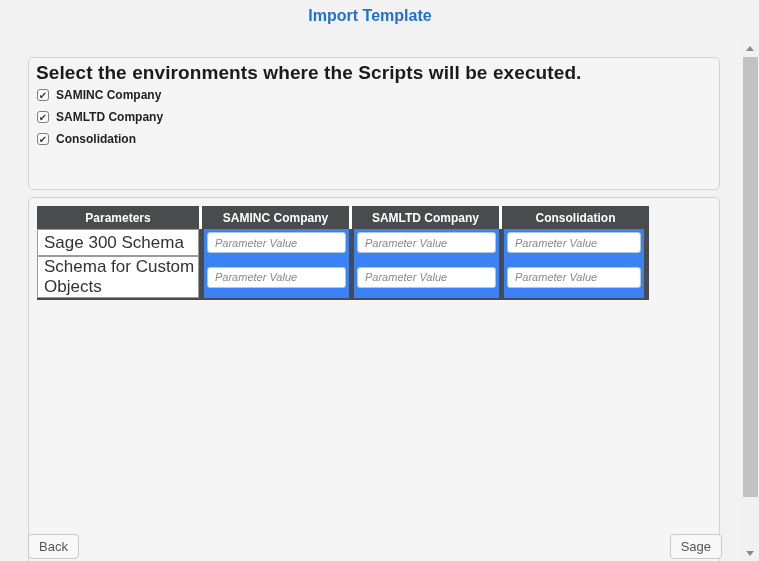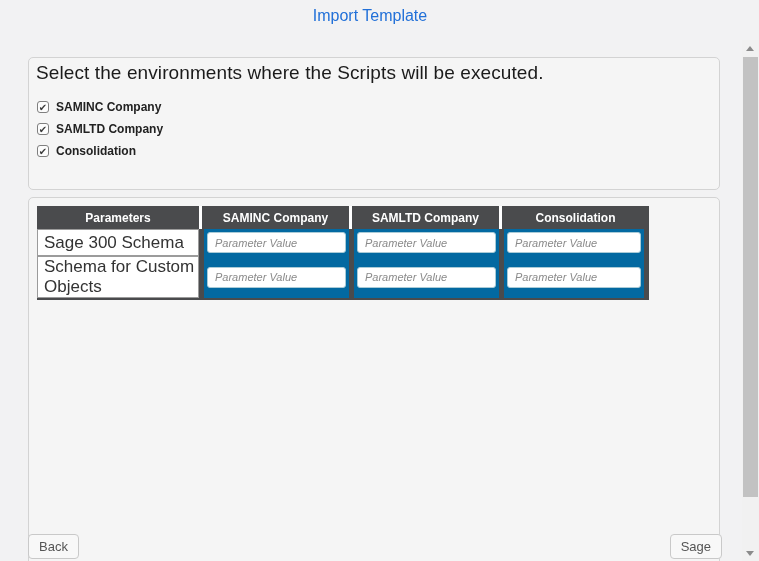--- a/index.html
+++ b/index.html
@@ -5,33 +5,33 @@
   html,body{margin:0;padding:0;}
   body{
     width:759px;height:561px;position:relative;overflow:hidden;
     background:#f2f2f3;
     font-family:"Liberation Sans", sans-serif;
     -webkit-font-smoothing:antialiased;
   }
   
   .page-title{
     position:absolute;top:7px;left:0;width:740px;
-    text-align:center;font-size:16px;font-weight:normal;color:#2170d8;
+    text-align:center;font-size:16px;font-weight:bold;color:#2170d8;
   }
   
   .panel{
     position:absolute;left:28px;width:692px;
     background:#f5f5f5;border:1px solid #d3d3d3;border-radius:5px;
     box-sizing:border-box;
   }
   .panel.env{top:57px;height:133px;}
   .panel.params{top:197px;height:375px;}
   
   .env-heading{
-    margin:4px 0 12px 7px;font-size:19px;font-weight:normal;color:#1b1b1b;
+    margin:4px 0 0 7px;font-size:19px;font-weight:bold;color:#1b1b1b;
     letter-spacing:0.1px;
   }
   .env-row{
     display:flex;align-items:center;height:22px;margin-left:8px;cursor:default;
   }
   .cb{
     width:12px;height:12px;box-sizing:border-box;
     border:1px solid #7f7f7f;border-radius:3px;background:#fcfcfc;
     font-size:10px;line-height:11px;text-align:center;color:#3c3c3c;
     margin-right:7px;flex:0 0 auto;
@@ -49,21 +49,21 @@
     background:#4a4b4d;color:#fff;font-size:12px;font-weight:bold;
     height:23px;padding:0;text-align:center;
   }
   .params-table th + th{border-left:3px solid #ffffff;}
   .params-table td{box-sizing:border-box;}
   td.param-cell{
     background:#fff;border:1px solid #9b9b9b;
     font-size:17px;color:#333;height:27px;padding:0 0 0 6px;
   }
   td.value-cell{
-    background:#0369a1;border-left:5px solid #4a4b4d;
+    background:#3b82f6;border-left:5px solid #4a4b4d;
     padding:3px 3px;height:27px;
   }
   td.value-cell:last-child{border-right:5px solid #4a4b4d;}
   .value-cell input{
     width:100%;height:21px;box-sizing:border-box;
     border:1px solid #aacbd7;border-radius:3px;background:#fff;
     font-family:"Liberation Sans", sans-serif;font-size:11px;color:#444;
     padding:0 0 0 7px;outline:none;
   }
   .value-cell input::placeholder{font-style:italic;color:#8a8a8a;opacity:1;}

